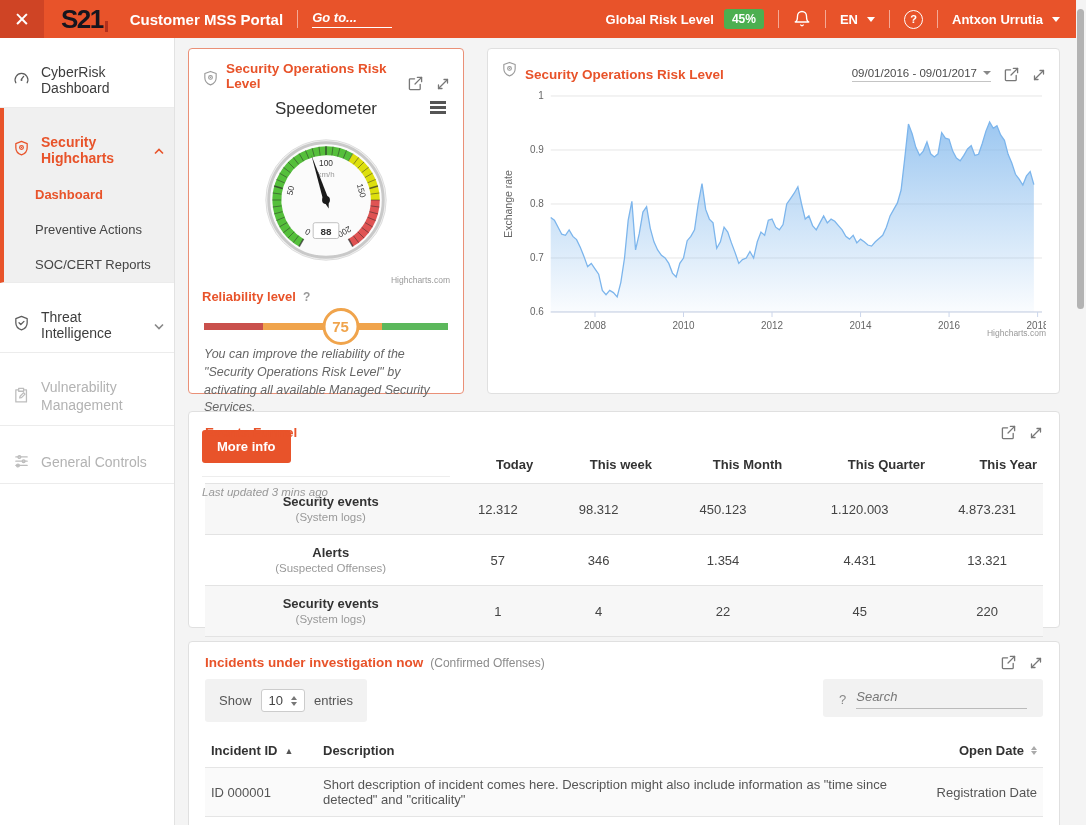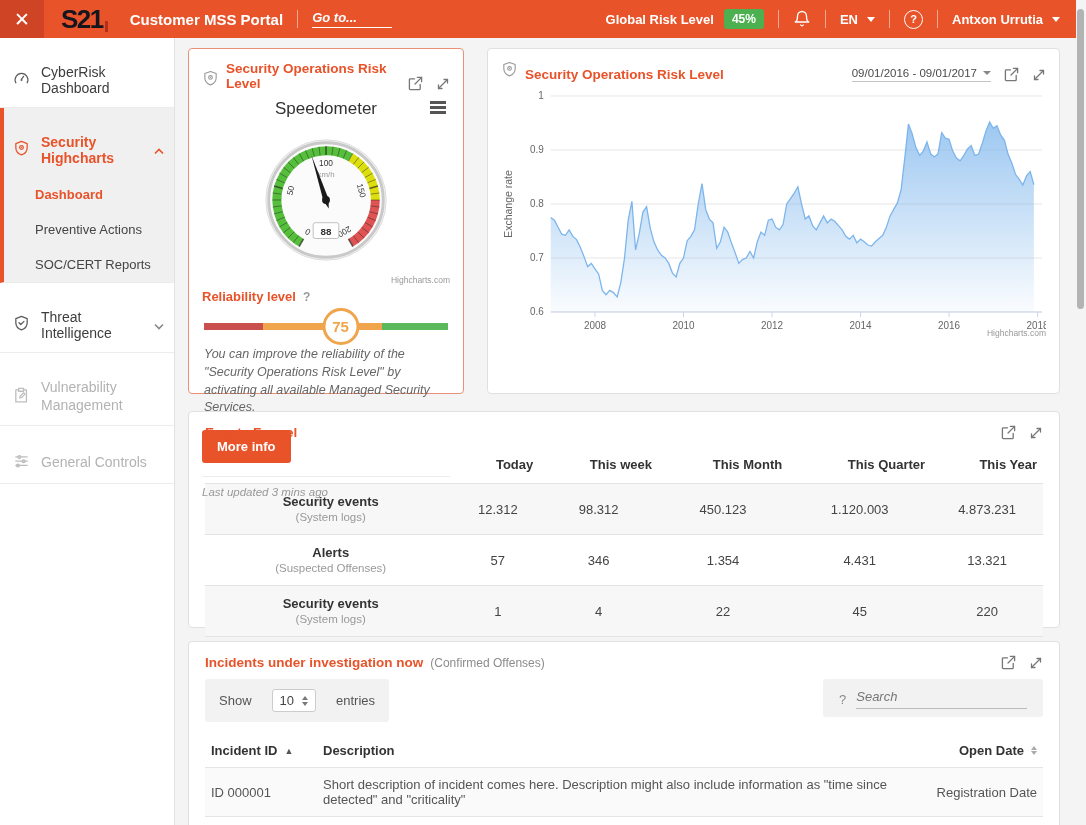--- a/index.html
+++ b/index.html
@@ -112,21 +112,21 @@
   .funnel-table tbody tr:nth-child(odd) { background:#f7f7f7; }
   .funnel-table tbody tr:last-child td { border-bottom:1px solid #e3e3e3; }
   .row-label { text-align:left; }
   .row-label b { display:block; font-size:13px; color:#333; }
   .row-sub { color:#999; font-size:11.5px; }
 
   
   .incidents-panel { margin-top:13px; padding:13px 16px; height:200px; }
   .inc-controls { display:flex; justify-content:space-between; align-items:flex-start; margin-top:9px; }
   .show-box { background:#f2f2f2; border-radius:3px; padding:10px 14px; display:flex;
-              align-items:center; gap:20px; font-size:13px; color:#555; }
+              align-items:center; gap:9px; font-size:13px; color:#555; }
   .page-select { background:#fff; border:1px solid #ccc; border-radius:3px; padding:3px 7px;
                  display:flex; gap:8px; align-items:center; font-size:13px; color:#444; cursor:pointer; }
   .spinner { display:flex; flex-direction:column; gap:2px; }
   .sp-up { width:0;height:0;border-left:3.5px solid transparent;border-right:3.5px solid transparent;border-bottom:4px solid #777; }
   .sp-dn { width:0;height:0;border-left:3.5px solid transparent;border-right:3.5px solid transparent;border-top:4px solid #777; }
   .search-box { background:#f2f2f2; border-radius:3px; padding:10px 16px 8px; width:220px;
                 display:flex; align-items:center; gap:10px; }
   .search-q { color:#888; font-size:13px; }
   .search-input { background:transparent; border:none; outline:none; border-bottom:1px solid #bbb;
                   font-style:italic; font-size:13px; color:#444; width:100%; font-family:inherit; padding-bottom:4px; }

